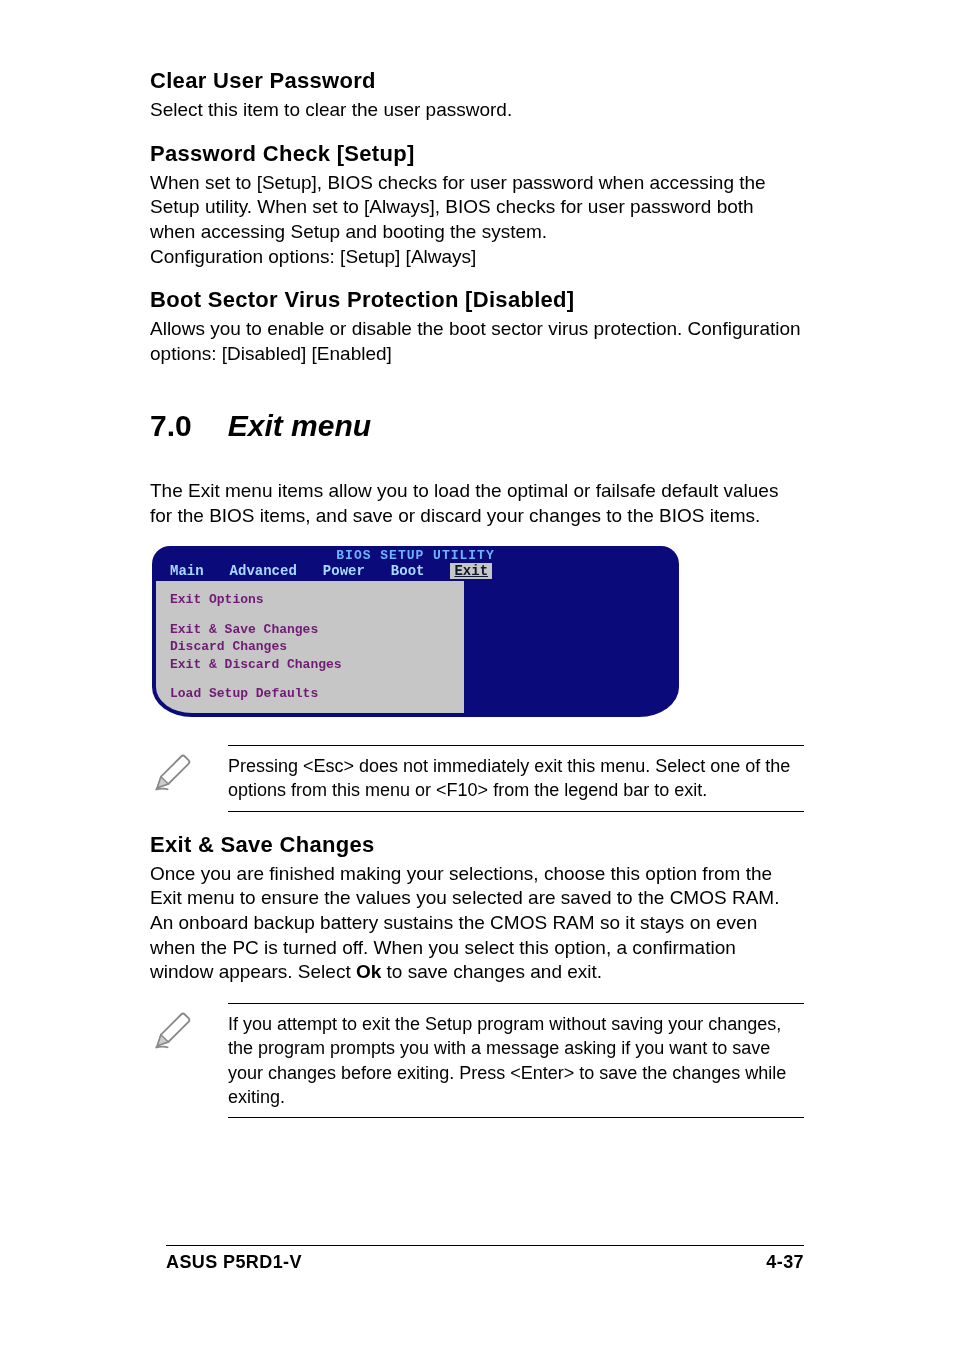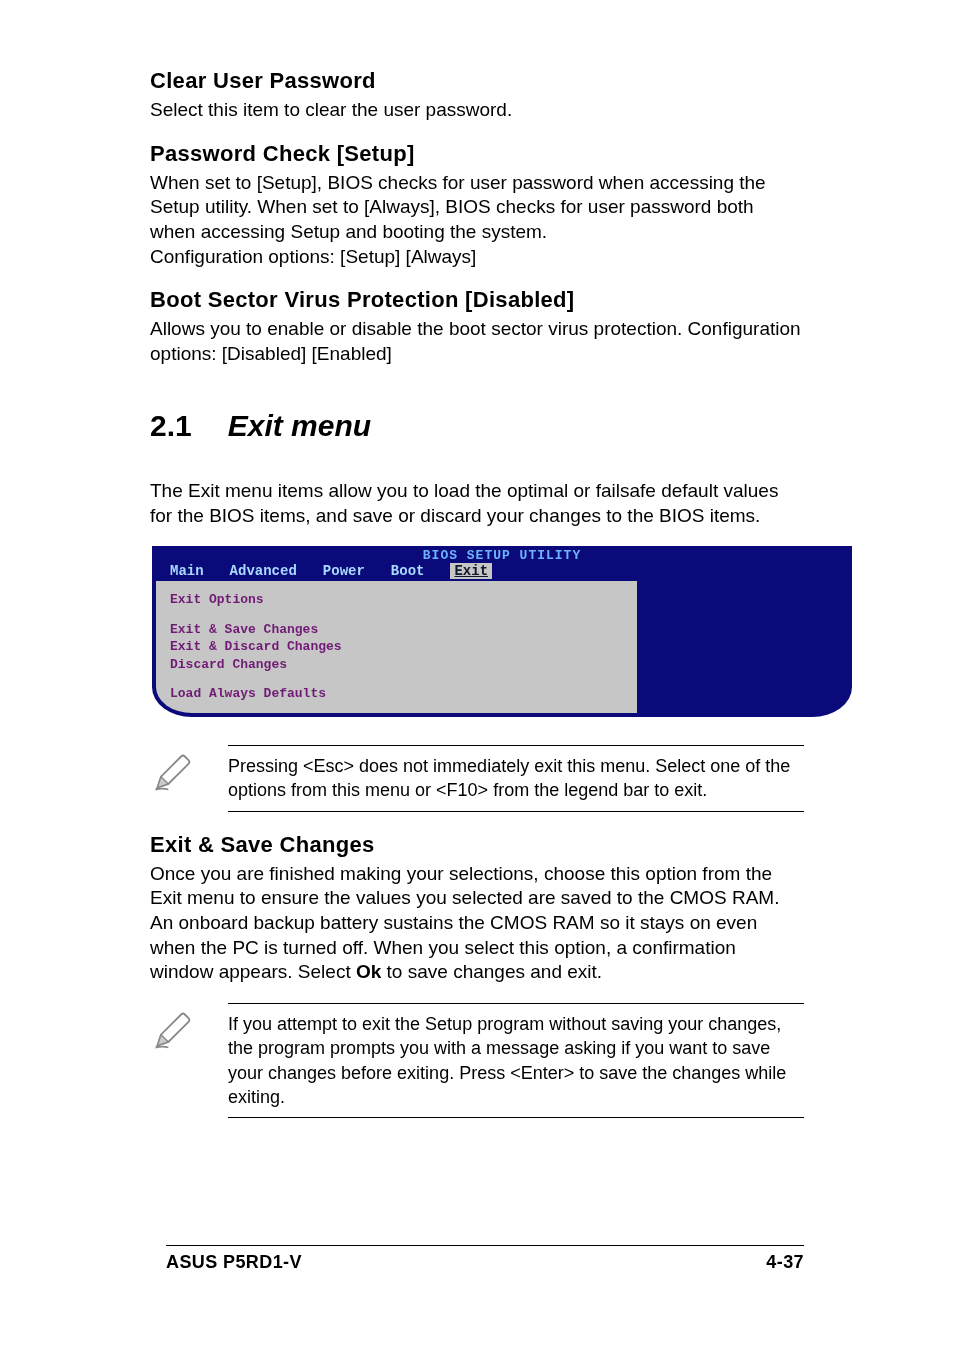--- a/index.html
+++ b/index.html
@@ -34,27 +34,28 @@
   .h2-num {
     font-size: 30px;
     font-weight: 900;
   }
   .h2-title {
     font-size: 30px;
     font-weight: 900;
     font-style: italic;
   }
   .bios-box {
-    width: 700px;
+    width: 527px;
     margin: 18px 12px 28px 2px;
     font-family: "Courier New", monospace;
     font-size: 14px;
     color: #fff;
     overflow: hidden;
     position: relative;
+    border-radius: 18px;
   }
   .bios-header {
     background: #0a0a7a;
     padding: 2px 0 0 0;
   }
   .bios-title-row {
     text-align: center;
     color: #6fb3ff;
     font-weight: bold;
     font-size: 13px;
@@ -142,21 +143,21 @@
   <div class="body-text">Select this item to clear the user password.</div>
 
   <div class="h3">Password Check [Setup]</div>
   <div class="body-text" style="white-space:pre-line">When set to [Setup], BIOS checks for user password when accessing the Setup utility. When set to [Always], BIOS checks for user password both when accessing Setup and booting the system.
 Configuration options: [Setup] [Always]</div>
 
   <div class="h3">Boot Sector Virus Protection [Disabled]</div>
   <div class="body-text">Allows you to enable or disable the boot sector virus protection. Configuration options: [Disabled] [Enabled]</div>
 
   <div class="h2-wrap">
-    <div class="h2-num">2.1</div>
+    <div class="h2-num">7.0</div>
     <div class="h2-title">Exit menu</div>
   </div>
 
   <div class="body-text">The Exit menu items allow you to load the optimal or failsafe default values for the BIOS items, and save or discard your changes to the BIOS items.</div>
 
   <div class="bios-box">
     <div class="bios-header">
       <div class="bios-title-row">BIOS SETUP UTILITY</div>
       <div class="bios-tabs-row">
         <span>Main</span>
@@ -164,24 +165,24 @@
         <span>Power</span>
         <span>Boot</span>
         <span class="bios-tab-selected">Exit</span>
       </div>
     </div>
     <div class="bios-body">
       <div class="bios-left">
         <div>Exit Options</div>
         <div style="height:12px"></div>
         <div class="bios-menuitem">Exit &amp; Save Changes</div>
+        <div class="bios-menuitem">Discard Changes</div>
         <div class="bios-menuitem">Exit &amp; Discard Changes</div>
-        <div class="bios-menuitem">Discard Changes</div>
         <div style="height:12px"></div>
-        <div class="bios-menuitem">Load Always Defaults</div>
+        <div class="bios-menuitem">Load Setup Defaults</div>
       </div>
       <div class="bios-right"></div>
     </div>
   </div>
 
   <div class="note-row">
     <div class="note-icon">
       <svg viewBox="0 0 48 48" width="44" height="44">
         <path d="M8 40 L12 28 L34 6 Q36 4 38 6 L42 10 Q44 12 42 14 L20 36 Z" fill="none" stroke="#888" stroke-width="2"></path>
         <path d="M8 40 L12 28 L20 36 Z" fill="#ccc" stroke="#888" stroke-width="1.5"></path>

